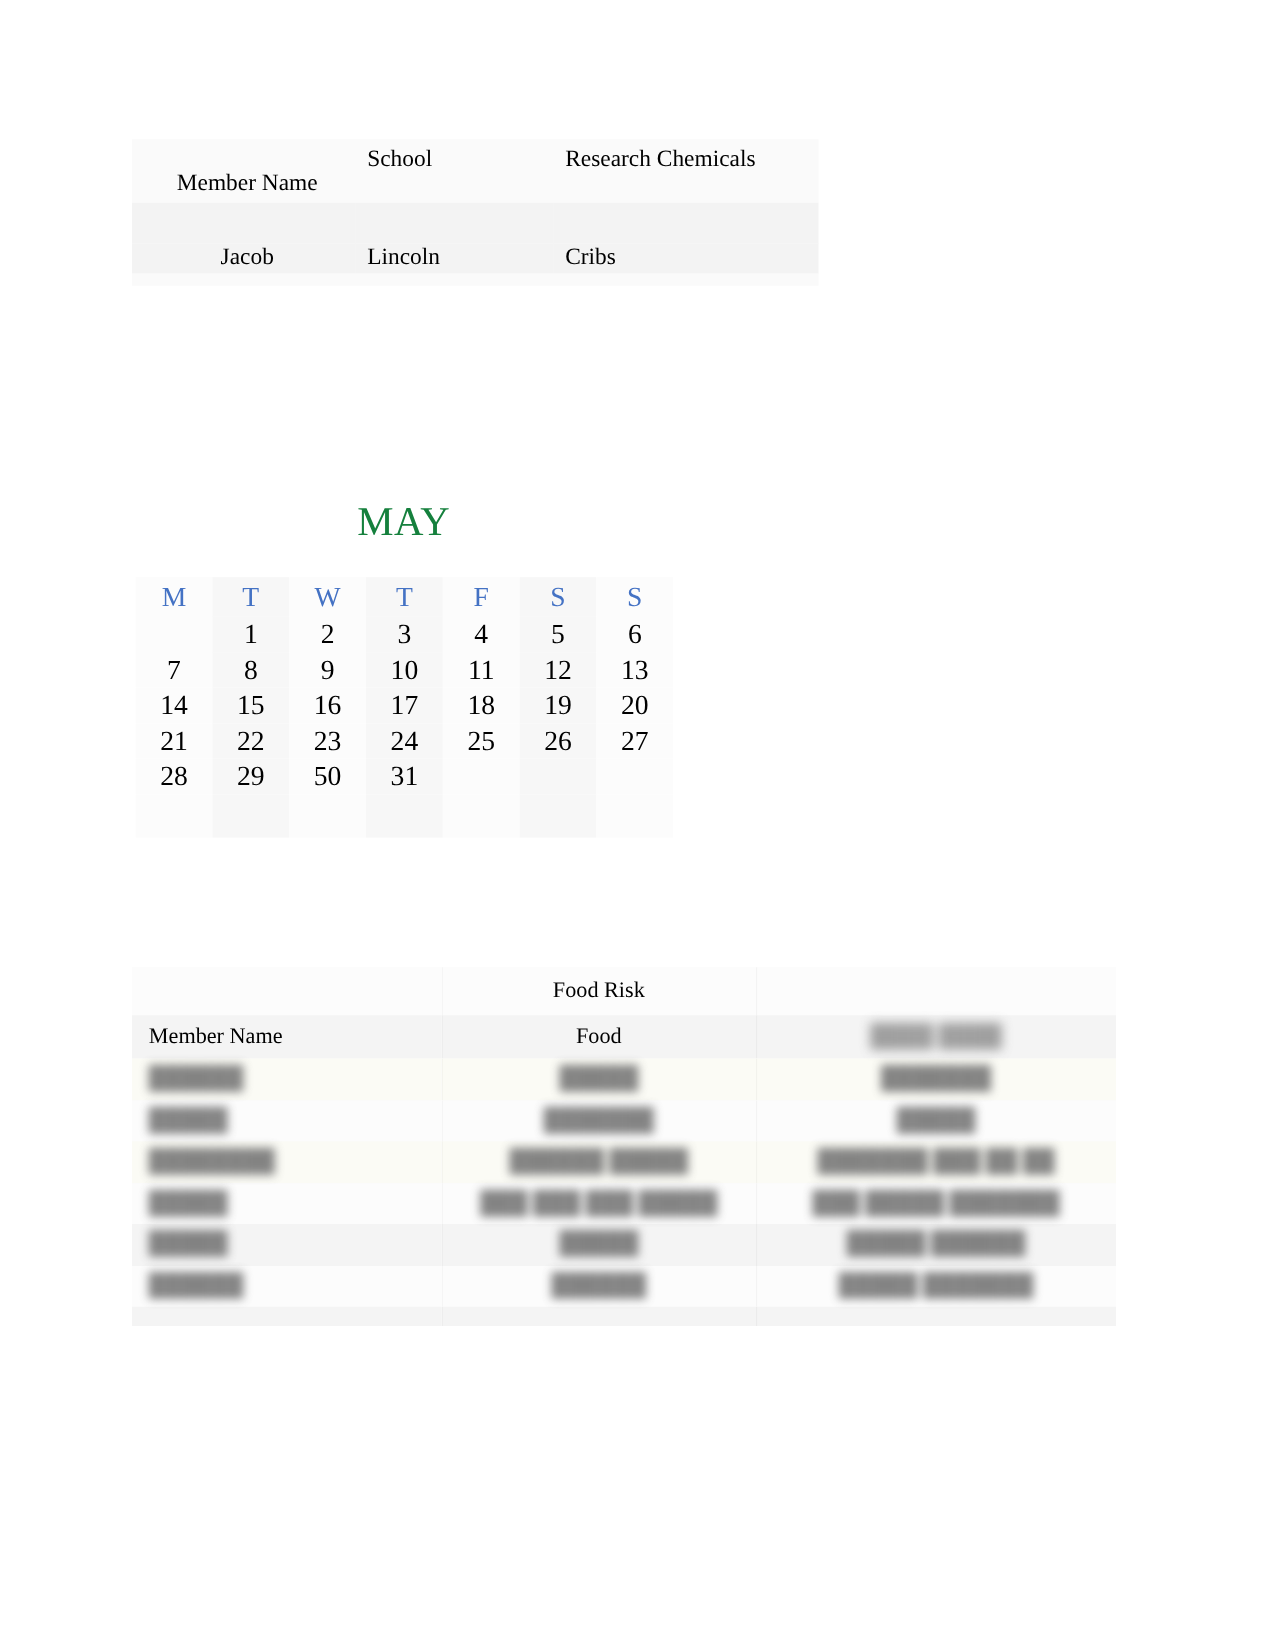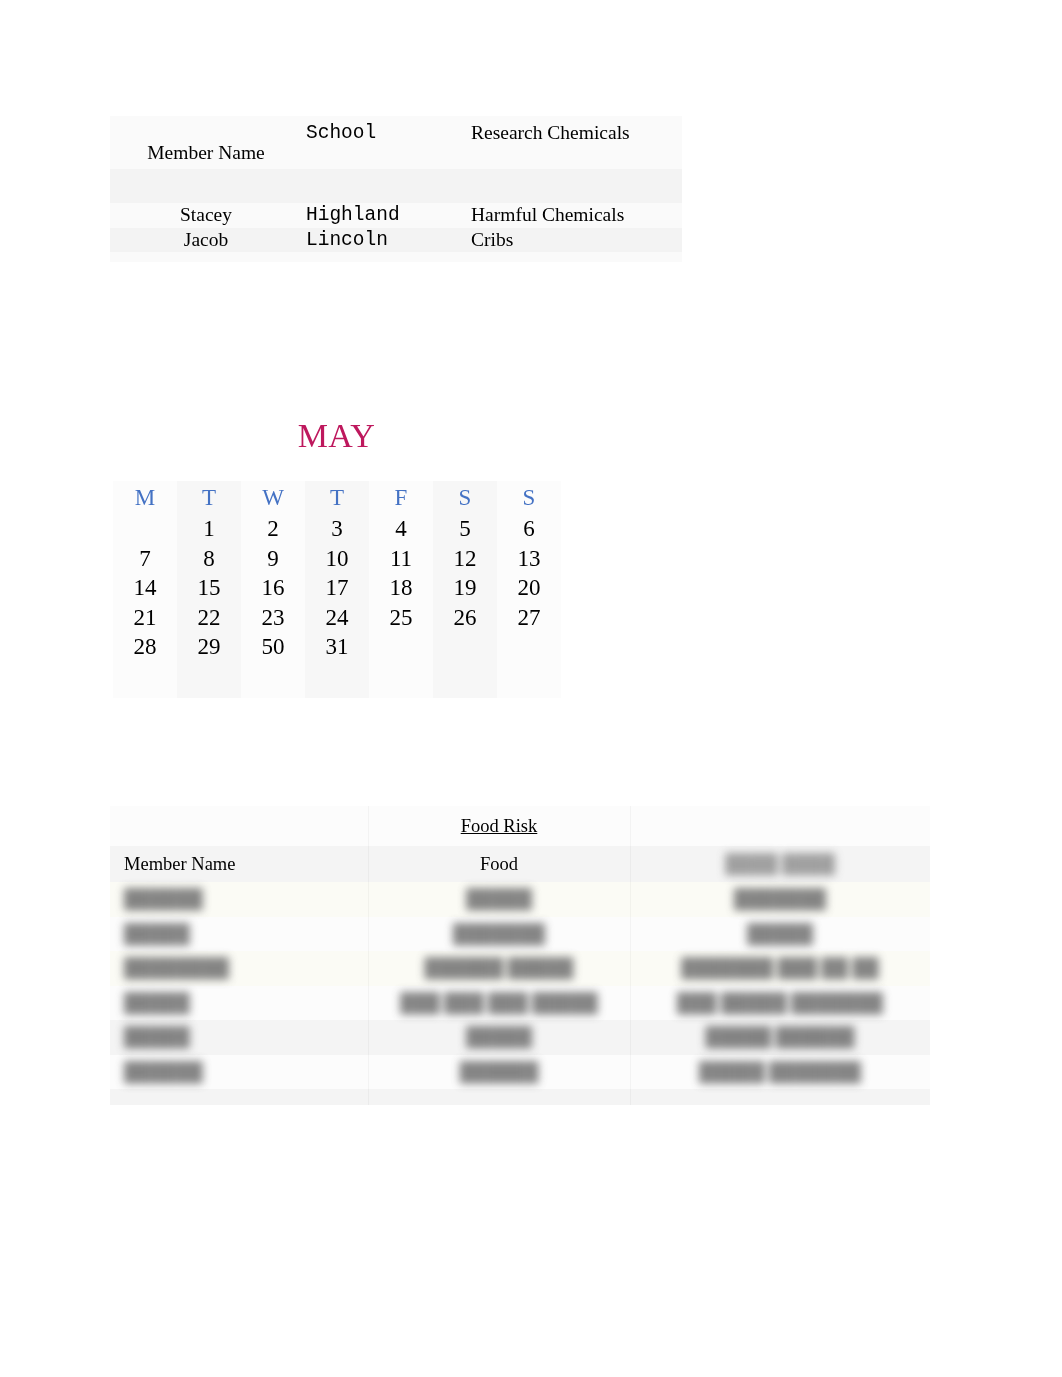--- a/index.html
+++ b/index.html
@@ -31,21 +31,21 @@
     padding: 0;
     margin: 0;
     border: none;
     font-weight: normal;
     font-size: 19.5px;
     line-height: 24.5px;
     vertical-align: bottom;
     white-space: nowrap;
   }
   .assign-table .col-name   { width: 180px; }
-  .assign-table .col-school { width: 155px; font-family: Liberation Mono, monospace; }
+  .assign-table .col-school { width: 155px; }
   .assign-table .col-res    { width: 211px; }
 
   .assign-table tr.r-even { background: #f3f3f3; }
   .assign-table tr.r-odd  { background: #fafafa; }
 
   .assign-table .hd-row td { height: 48px; vertical-align: middle; }
   .assign-table .hd-name {
     text-align: center;
     padding-left: 6px;
     vertical-align: bottom !important;
@@ -68,21 +68,21 @@
 
   
   .cal-title {
     position: absolute;
     left: 110px;
     top: 415px;
     width: 453px;
     text-align: center;
     font-size: 34px;
     line-height: 42px;
-    color: #be185d;
+    color: #15803d;
     letter-spacing: 0.5px;
   }
   .calendar {
     position: absolute;
     left: 113px;
     top: 481px;
     width: 448px;
     border-collapse: collapse;
     table-layout: fixed;
   }
@@ -125,21 +125,21 @@
     vertical-align: middle;
   }
   .risk-table .rc1 { width: 258px; }
   .risk-table .rc2 { width: 262px; }
   .risk-table .rc3 { width: 300px; }
 
   .risk-table tr.rr-a { background: #f4f4f4; }
   .risk-table tr.rr-b { background: #fbfbf5; }
   .risk-table tr.rr-c { background: #fcfcfc; }
 
-  .risk-table .title-row td { height: 40px; text-align: center; text-decoration: underline; }
+  .risk-table .title-row td { height: 40px; text-align: center; }
   .risk-table .title-row .rc1 { text-align: left; }
   .risk-table .hdr-row td { height: 36px; }
   .risk-table .hdr-row .rc1 { text-align: left;   padding-left: 14px; }
   .risk-table .hdr-row .rc2 { text-align: center; }
   .risk-table .hdr-row .rc3 { text-align: center; }
   .risk-table .data-row td { height: 34.5px; }
 
   
   .risk-table .rc2, .risk-table .rc3 {
     box-shadow: inset 1px 0 0 rgba(0,0,0,0.035);
@@ -173,25 +173,20 @@
       <td class="col-name hd-name">Member Name</td>
       <td class="col-school hd-txt">School</td>
       <td class="col-res hd-txt">Research Chemicals</td>
     </tr>
     <tr class="spacer-row r-even">
       <td class="col-name"></td>
       <td class="col-school"></td>
       <td class="col-res"></td>
     </tr>
 
-    <tr class="body-row r-odd">
-      <td class="col-name cell-name">Stacey</td>
-      <td class="col-school cell-school">Highland</td>
-      <td class="col-res cell-res">Harmful Chemicals</td>
-    </tr>
     <tr class="body-row r-even">
       <td class="col-name cell-name">Jacob</td>
       <td class="col-school cell-school">Lincoln</td>
       <td class="col-res cell-res">Cribs</td>
     </tr>
     <tr class="tail-row r-odd">
       <td class="col-name"></td>
       <td class="col-school"></td>
       <td class="col-res"></td>
     </tr>

